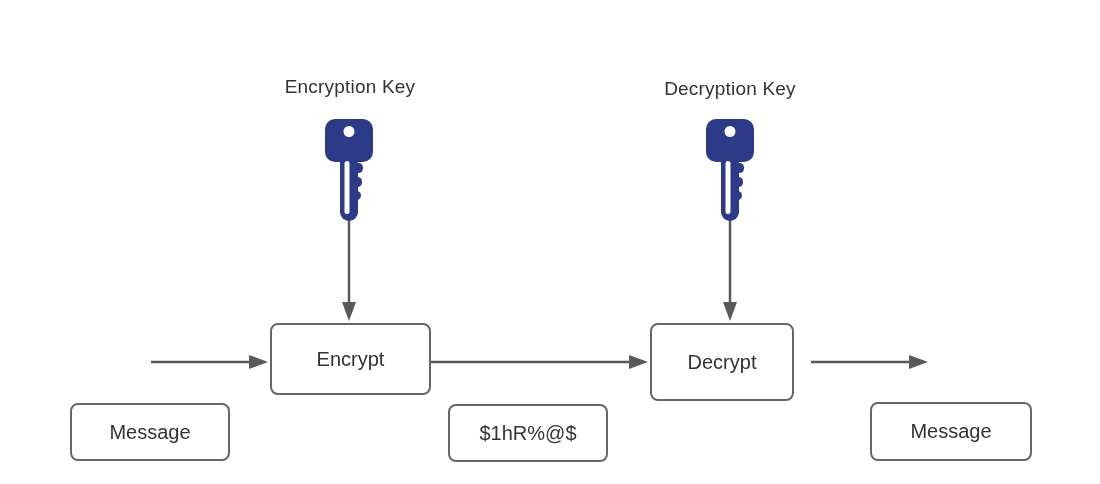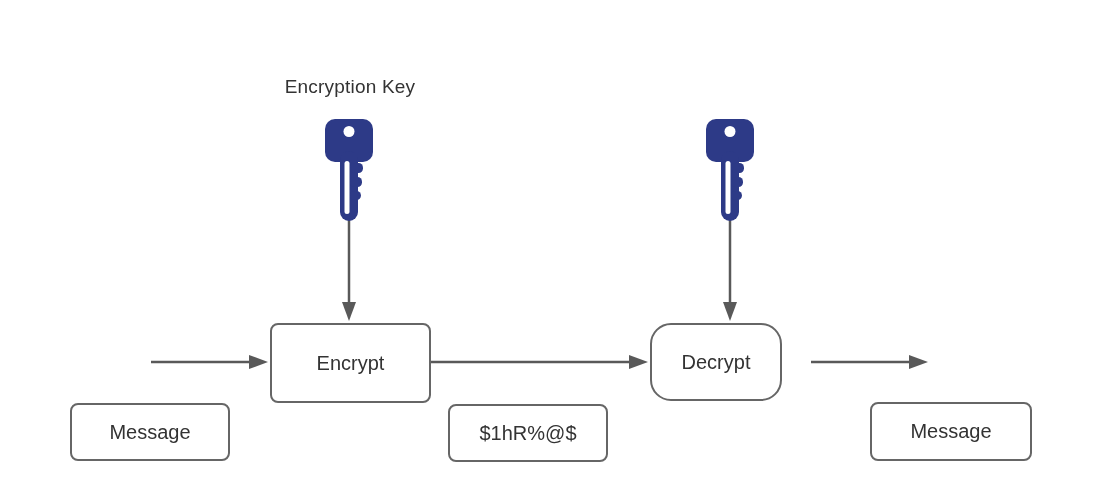--- a/index.html
+++ b/index.html
@@ -84,20 +84,21 @@
     </g>
 
     <g>
       <line class="arrow-line" x1="730" y1="200" x2="730" y2="284"></line>
       <polygon class="arrow-head" points="730,301 723,282 737,282"></polygon>
     </g>
   </svg>
 
   <div class="abs key-label" style="left:250px; top:56px;">Encryption Key</div>
 
+  <div class="abs key-label" style="left:630px; top:58px;">Decryption Key</div>
 
   <svg class="abs key-icon" style="left:325px; top:99px;" width="48" height="103" viewBox="0 0 48 103" xmlns="http://www.w3.org/2000/svg">
     <rect class="key-part" x="0" y="0" width="48" height="43" rx="10"></rect>
     <rect class="key-part" x="15" y="32" width="18" height="70" rx="9"></rect>
     <rect class="key-part" x="25" y="44" width="13" height="10" rx="4.5"></rect>
     <rect class="key-part" x="25" y="58" width="12" height="10" rx="4.5"></rect>
     <rect class="key-part" x="25" y="72" width="11" height="9" rx="4.5"></rect>
     <circle class="key-hole" cx="24" cy="12.5" r="5.5"></circle>
     <rect class="key-hole" x="19.5" y="42" width="5" height="53" rx="2.5"></rect>
   </svg>
@@ -105,23 +106,23 @@
   <svg class="abs key-icon" style="left:706px; top:99px;" width="48" height="103" viewBox="0 0 48 103" xmlns="http://www.w3.org/2000/svg">
     <rect class="key-part" x="0" y="0" width="48" height="43" rx="10"></rect>
     <rect class="key-part" x="15" y="32" width="18" height="70" rx="9"></rect>
     <rect class="key-part" x="25" y="44" width="13" height="10" rx="4.5"></rect>
     <rect class="key-part" x="25" y="58" width="12" height="10" rx="4.5"></rect>
     <rect class="key-part" x="25" y="72" width="11" height="9" rx="4.5"></rect>
     <circle class="key-hole" cx="24" cy="12.5" r="5.5"></circle>
     <rect class="key-hole" x="19.5" y="42" width="5" height="53" rx="2.5"></rect>
   </svg>
 
-  <div class="abs node-box" style="left:270px; top:303px; width:161px; height:80px;">Encrypt</div>
+  <div class="abs node-box" style="left:270px; top:303px; width:161px; height:72px;">Encrypt</div>
 
-  <div class="abs node-box" style="left:650px; top:303px; width:132px; height:78px;border-radius:21px;">Decrypt</div>
+  <div class="abs node-box" style="left:650px; top:303px; width:144px; height:78px;">Decrypt</div>
 
   <div class="abs node-box" style="left:70px; top:383px; width:160px; height:58px;">Message</div>
 
   <div class="abs node-box" style="left:448px; top:384px; width:160px; height:58px;">$1hR%@$</div>
 
   <div class="abs node-box" style="left:870px; top:382px; width:162px; height:59px;">Message</div>
 
 </div>
 
 </body></html>

